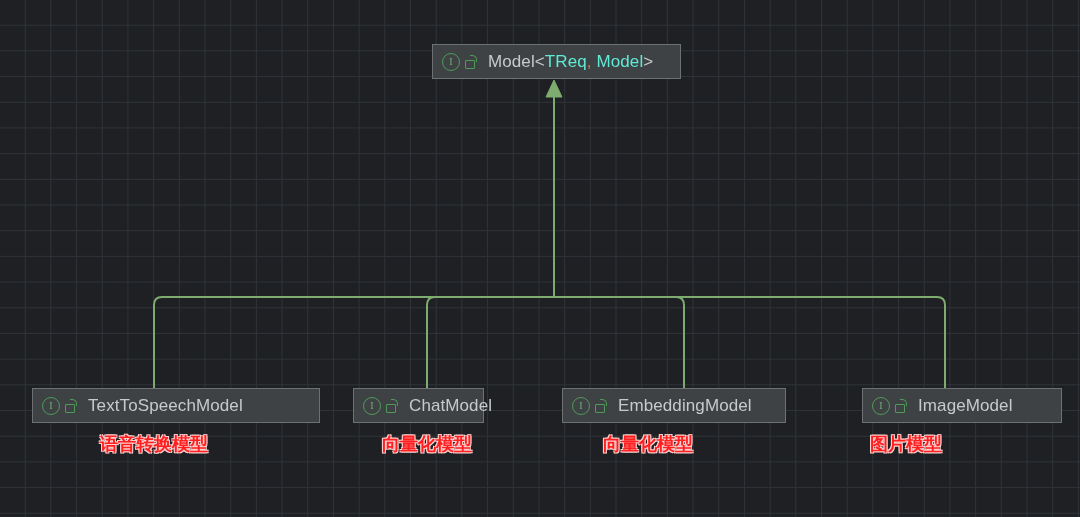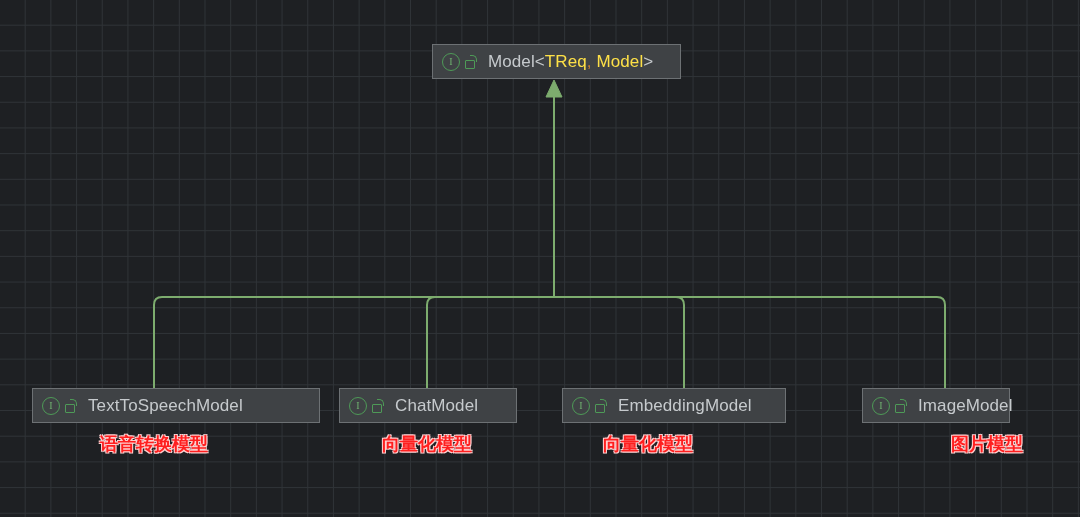--- a/index.html
+++ b/index.html
@@ -40,21 +40,21 @@
     border: 1px solid #6d7174;
     height: 35px;
     padding: 0 12px 0 9px;
     white-space: nowrap;
   }
   .node-title {
     font-size: 17px;
     color: #c6cacd;
     letter-spacing: .1px;
   }
-  .generic { color: #fde047; }
+  .generic { color: #5eead4; }
   .comma   { color: #c77c35; }
   .bracket { color: #c6cacd; }
 
   
   .iface-icon {
     position: relative;
     width: 16px;
     height: 16px;
     flex: 0 0 16px;
     border: 1.6px solid #4e9a57;
@@ -150,34 +150,34 @@
     <span class="node-title"><span>Model</span><span class="bracket">&lt;</span><span class="generic">TReq</span><span class="comma">,</span><span class="generic">&nbsp;</span><span class="generic">Model</span><span class="bracket">&gt;</span></span>
   </div>
 
   <div class="node" style="left:32px; top:388px; width:288px;">
     <span class="iface-icon"></span>
     <span class="lock-icon"></span>
     <span class="node-title">TextToSpeechModel</span>
   </div>
   <div class="annot" style="left:154px; top:432px;">语音转换模型</div>
 
-  <div class="node" style="left:339px; top:388px; width:178px;">
+  <div class="node" style="left:353px; top:388px; width:131px;">
     <span class="iface-icon"></span>
     <span class="lock-icon"></span>
     <span class="node-title">ChatModel</span>
   </div>
   <div class="annot" style="left:427px; top:432px;">向量化模型</div>
 
   <div class="node" style="left:562px; top:388px; width:224px;text-align:right;">
     <span class="iface-icon"></span>
     <span class="lock-icon"></span>
     <span class="node-title">EmbeddingModel</span>
   </div>
   <div class="annot" style="left:648px; top:432px;">向量化模型</div>
 
-  <div class="node" style="left:862px; top:388px; width:148px;">
+  <div class="node" style="left:862px; top:388px; width:200px;">
     <span class="iface-icon"></span>
     <span class="lock-icon"></span>
     <span class="node-title">ImageModel</span>
   </div>
-  <div class="annot" style="left:987px; top:432px;">图片模型</div>
+  <div class="annot" style="left:906px; top:432px;">图片模型</div>
 
 </div>
 
 </body></html>

